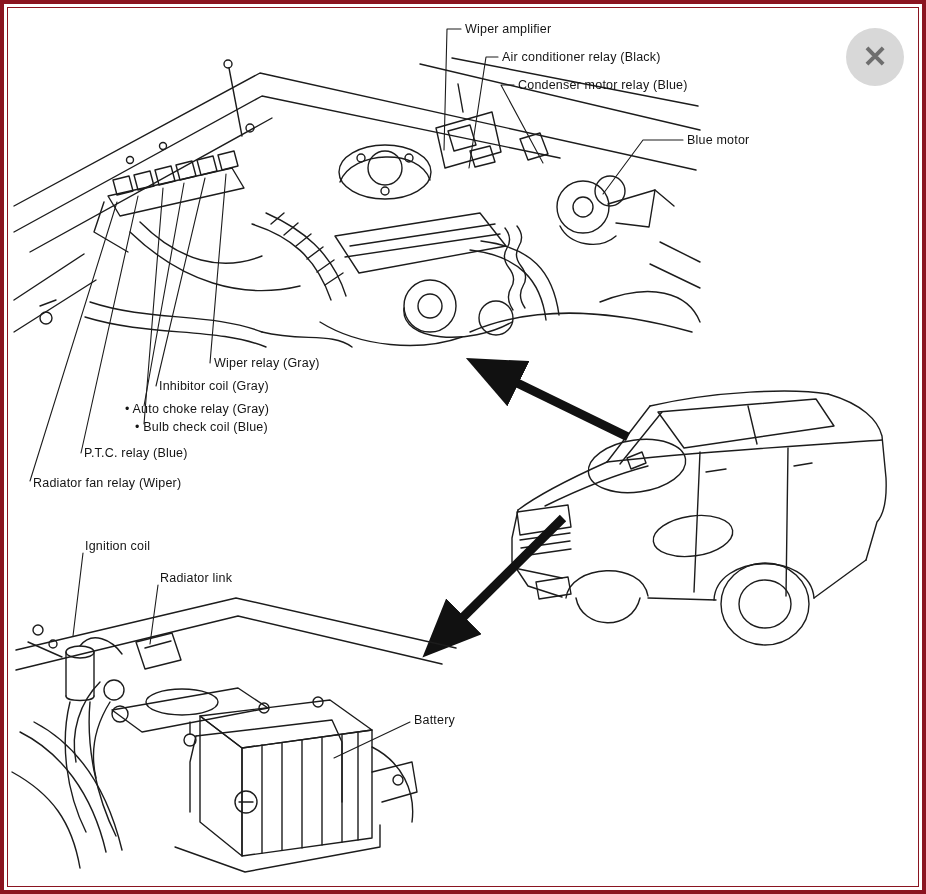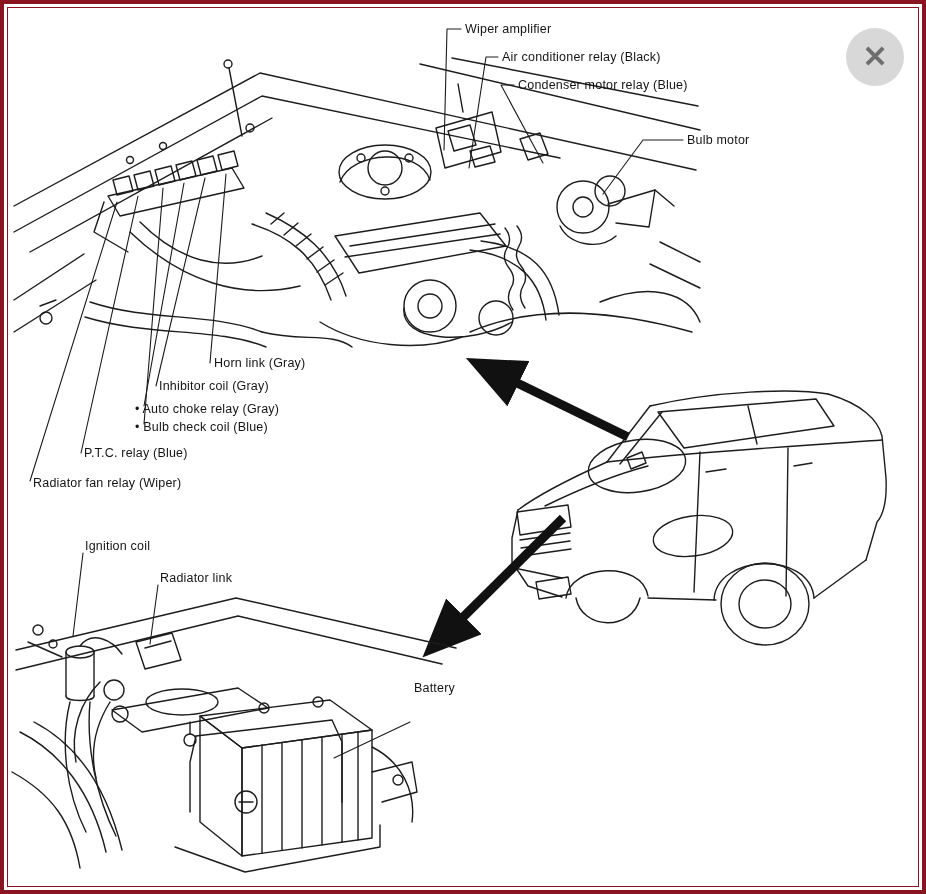--- a/index.html
+++ b/index.html
@@ -226,30 +226,30 @@
     <g class="leaders">
       <path d="M83,553 L73,636"></path>
       <path d="M158,585 L150,644"></path>
       <path d="M410,722 L334,758"></path>
     </g>
   </svg>
 
   <span class="lbl" style="left:465px;top:21px">Wiper amplifier</span>
   <span class="lbl" style="left:502px;top:49px">Air conditioner relay (Black)</span>
   <span class="lbl" style="left:518px;top:77px">Condenser motor relay (Blue)</span>
-  <span class="lbl" style="left:687px;top:132px">Bulb motor</span>
-  <span class="lbl" style="left:214px;top:355px">Horn link (Gray)</span>
+  <span class="lbl" style="left:687px;top:132px">Blue motor</span>
+  <span class="lbl" style="left:214px;top:355px">Wiper relay (Gray)</span>
   <span class="lbl" style="left:159px;top:378px">Inhibitor coil (Gray)</span>
-  <span class="lbl" style="left:135px;top:401px">• Auto choke relay (Gray)</span>
+  <span class="lbl" style="left:125px;top:401px">• Auto choke relay (Gray)</span>
   <span class="lbl" style="left:135px;top:419px">• Bulb check coil (Blue)</span>
   <span class="lbl" style="left:84px;top:445px">P.T.C. relay (Blue)</span>
   <span class="lbl" style="left:33px;top:475px">Radiator fan relay (Wiper)</span>
   <span class="lbl" style="left:85px;top:538px">Ignition coil</span>
   <span class="lbl" style="left:160px;top:570px">Radiator link</span>
-  <span class="lbl" style="left:414px;top:680px">Battery</span>
+  <span class="lbl" style="left:414px;top:712px">Battery</span>
 
   <button class="close-btn">
     <span class="close-x">✕</span>
   </button>
 
   <div class="frame-inner"></div>
   <div class="frame-outer"></div>
 </div>
 
 </body></html>

